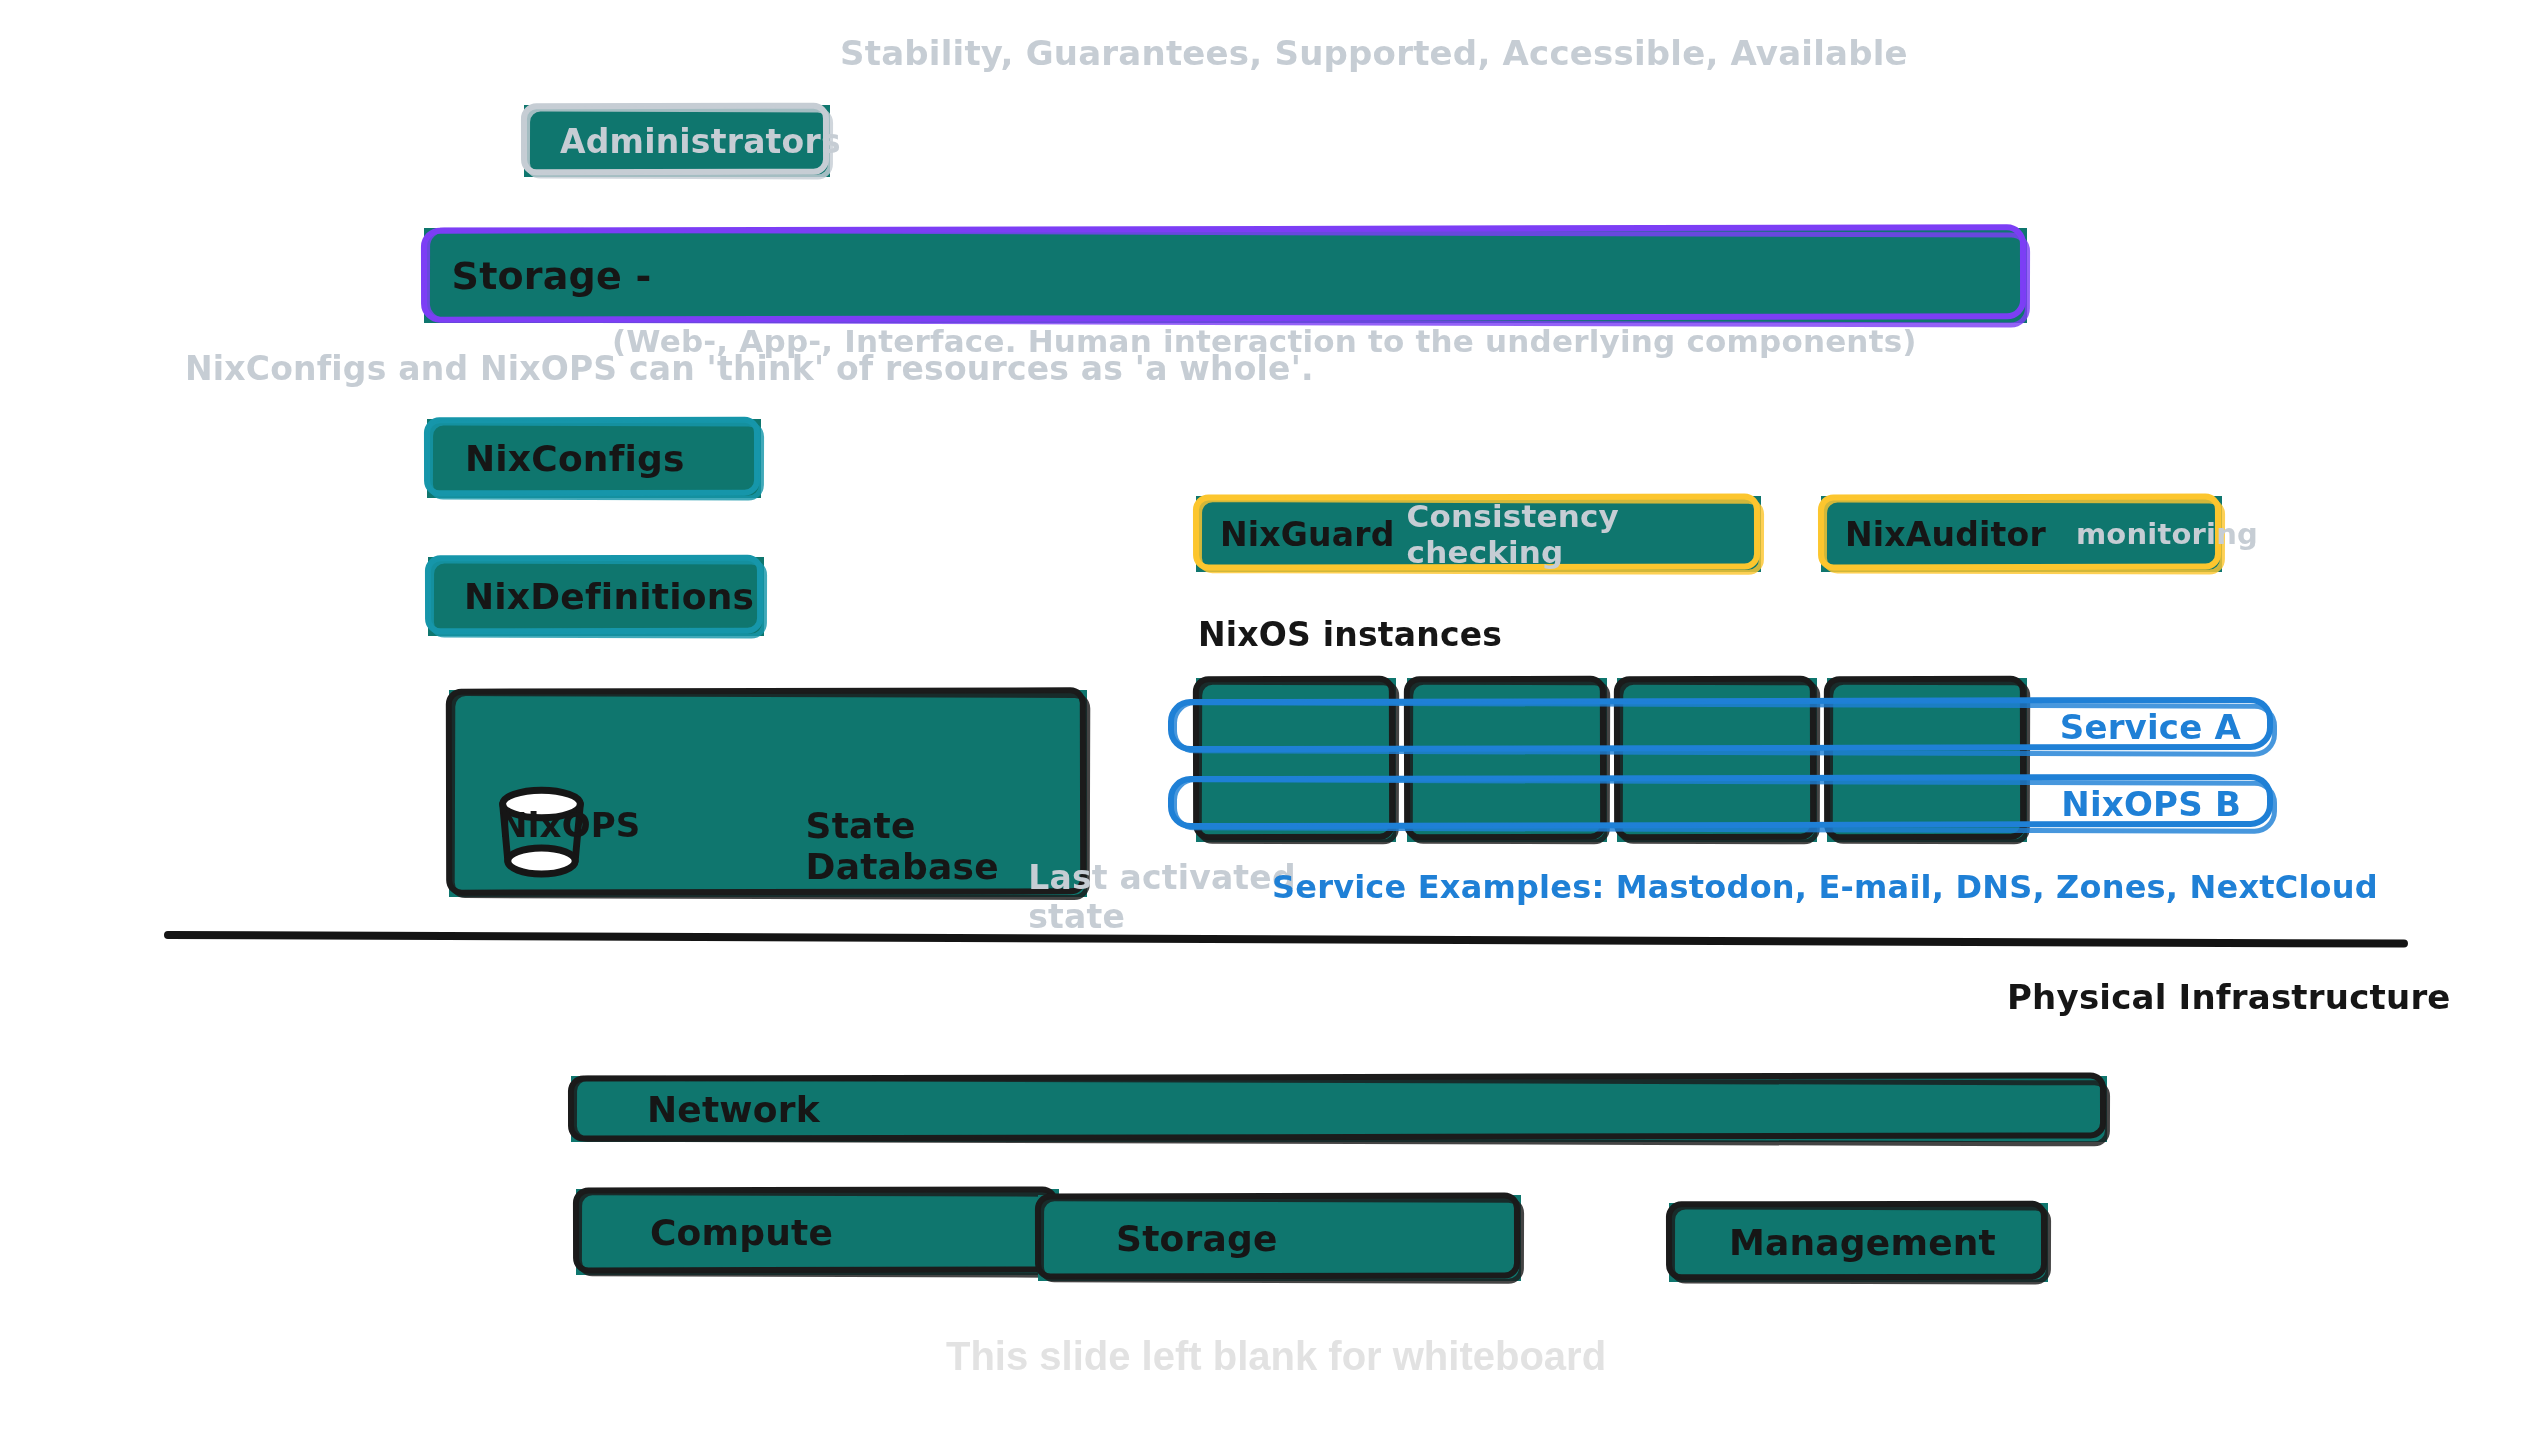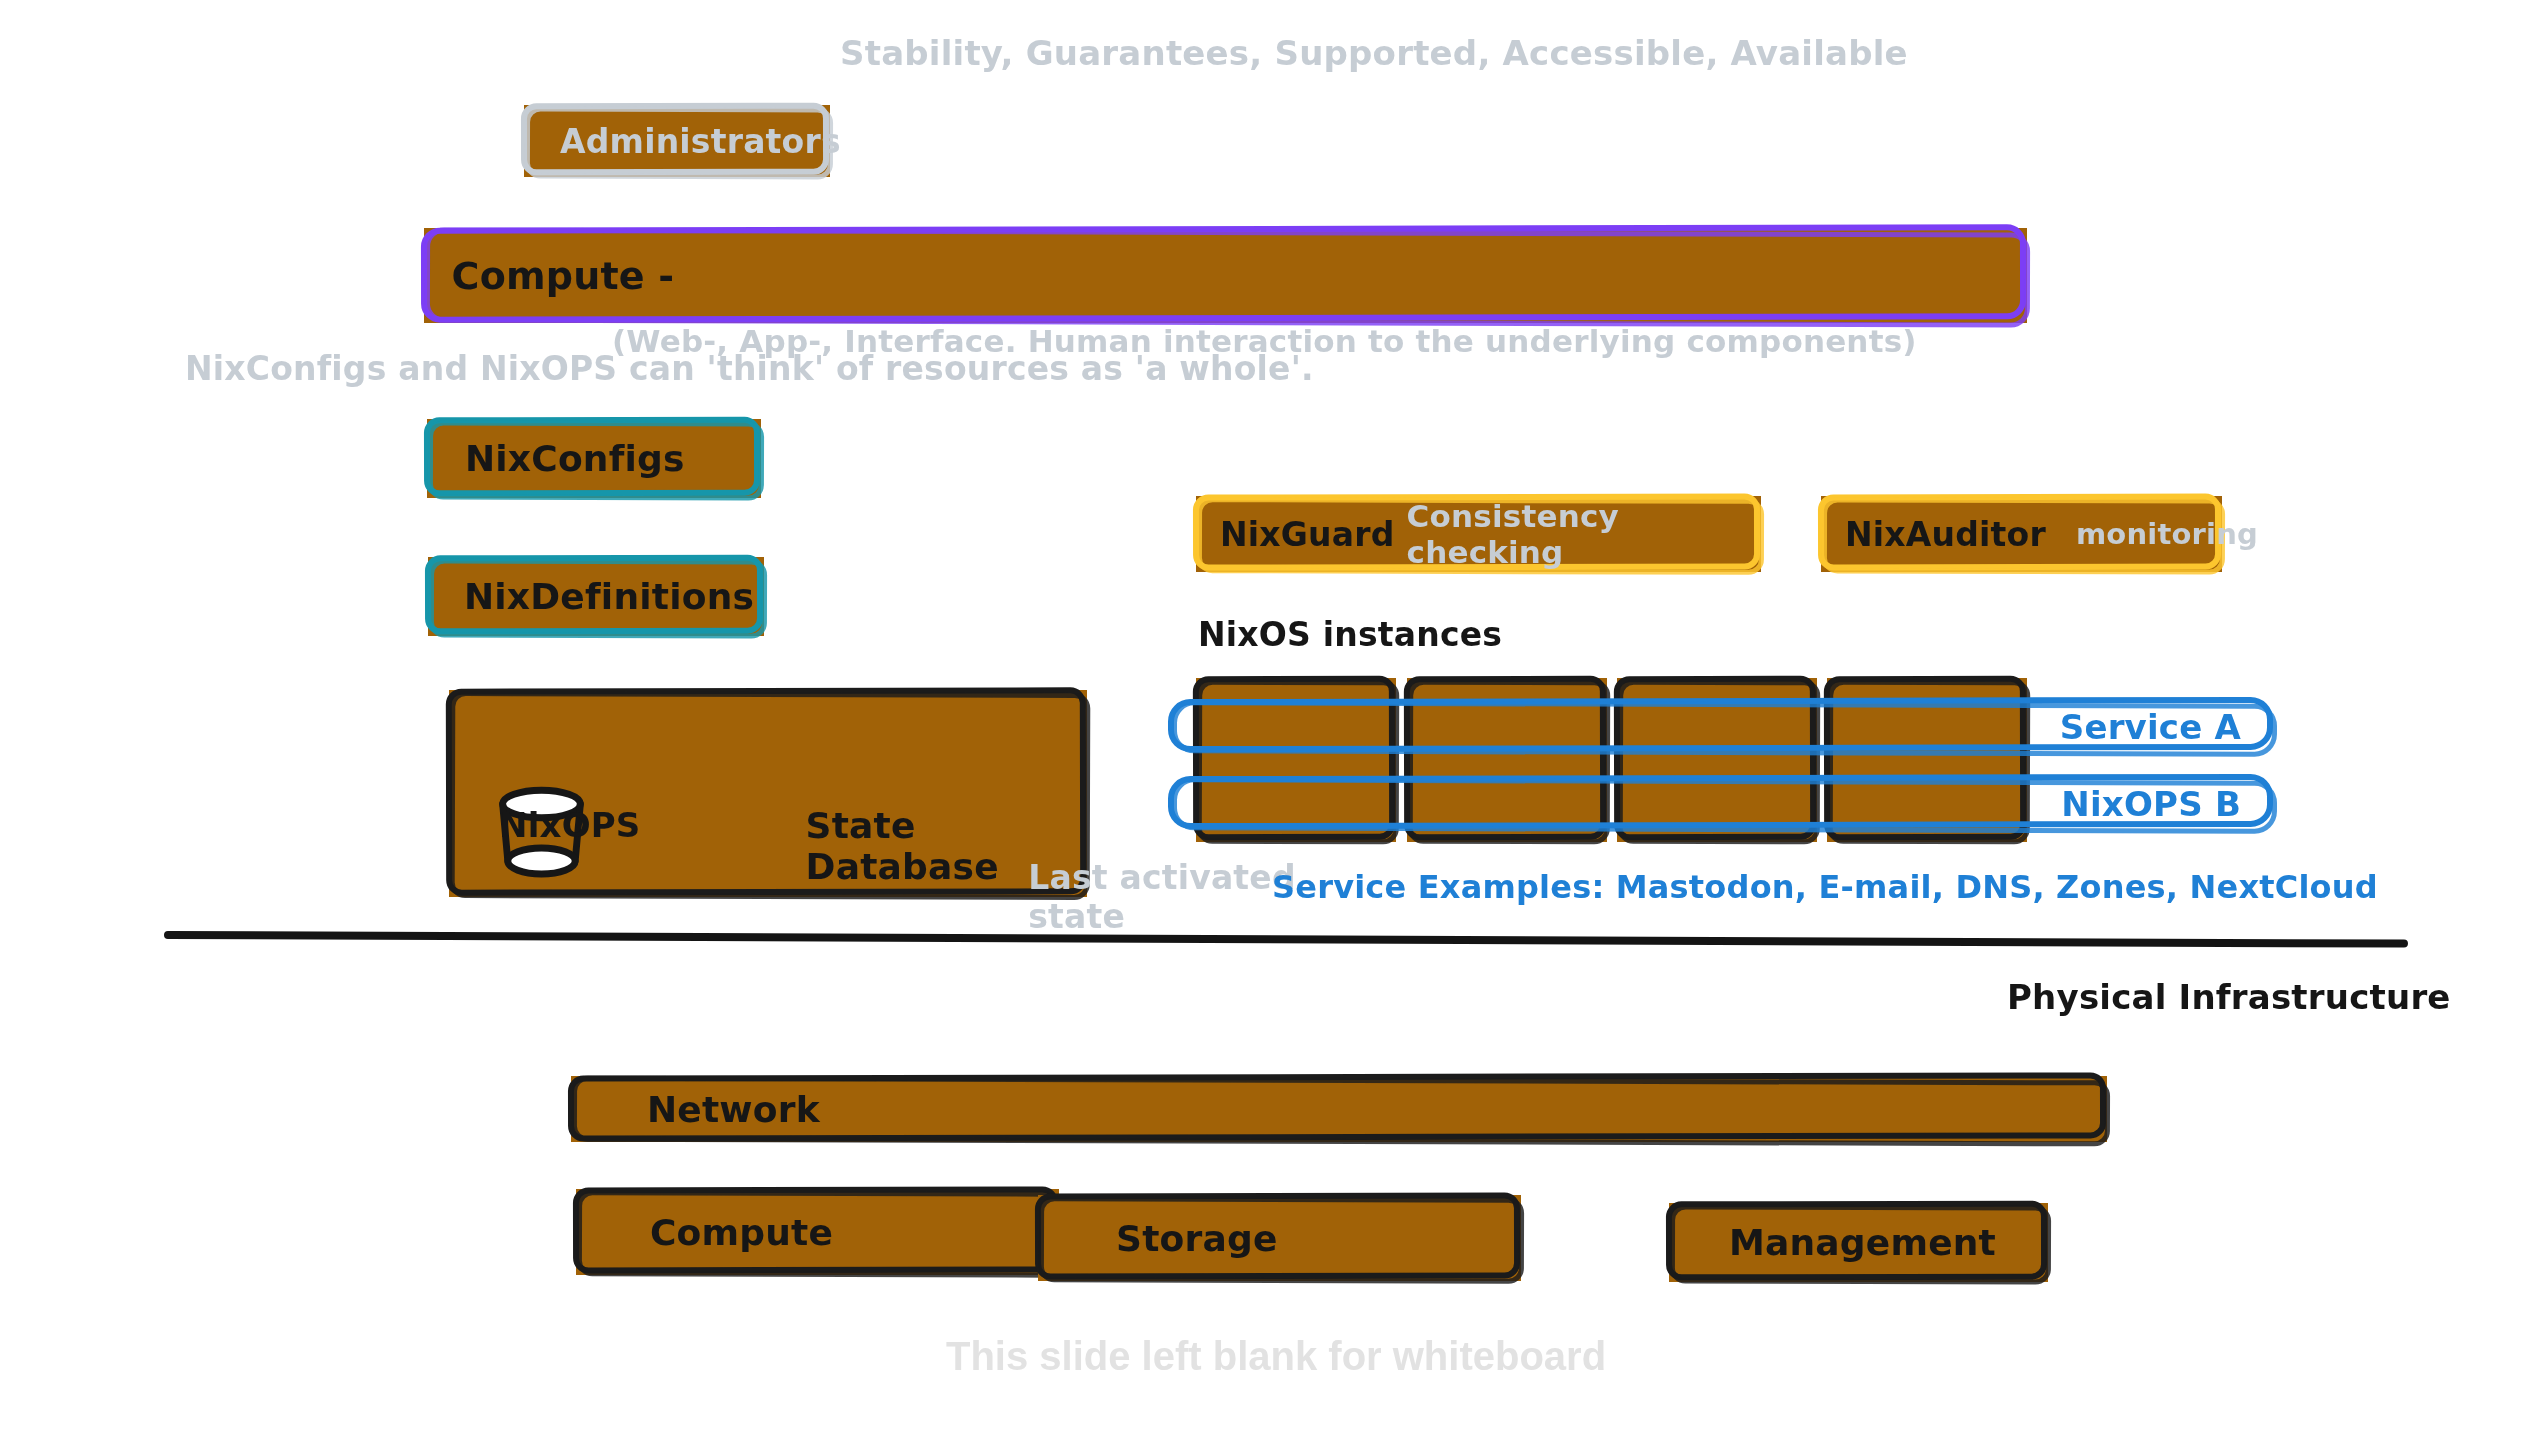--- a/index.html
+++ b/index.html
@@ -21,21 +21,21 @@
     font-family: "DejaVu Sans", sans-serif;
     font-weight: 700;
     letter-spacing: 0.2px;
   }
   .abs { position: absolute; }
 
   
   .sbox {
     position: absolute;
     box-sizing: border-box;
-    background: #a16207;
+    background: #0f766e;
     display: flex;
     align-items: center;
   }
   .sbox > .lbl { position: relative; z-index: 3; }
 
   
   .frame::before,
   .frame::after {
     content: "";
     position: absolute;
@@ -92,21 +92,21 @@
 
 <div id="slide">
 
   <div class="freefloat hand t-gray" style="left:840px; top:33px; font-size:34px;">Stability, Guarantees, Supported, Accessible, Available</div>
 
   <div class="sbox frame f-gray" style="left:524px; top:105px; width:306px; height:72px; padding-left:36px;">
     <span class="lbl hand t-gray" style="font-size:33px;">Administrators</span>
   </div>
 
   <div class="sbox frame f-purple" style="left:424px; top:228px; width:1603px; height:95px; padding-left:27.6px;">
-    <span class="lbl hand t-black" style="font-size:38px;">Compute -</span>
+    <span class="lbl hand t-black" style="font-size:38px;">Storage -</span>
   </div>
 
   <div class="freefloat hand t-gray" style="left:612px; top:323px; font-size:31px; z-index:5;">(Web-, App-, Interface. Human interaction to the underlying components)</div>
 
   <div class="freefloat hand t-gray" style="left:185px; top:349px; font-size:33px; z-index:5;">NixConfigs and NixOPS can 'think' of resources as 'a whole'.</div>
 
   <div class="sbox frame f-teal" style="left:427px; top:419px; width:334px; height:79px; padding-left:38px;">
     <span class="lbl hand t-black" style="font-size:36px;">NixConfigs</span>
   </div>
 

